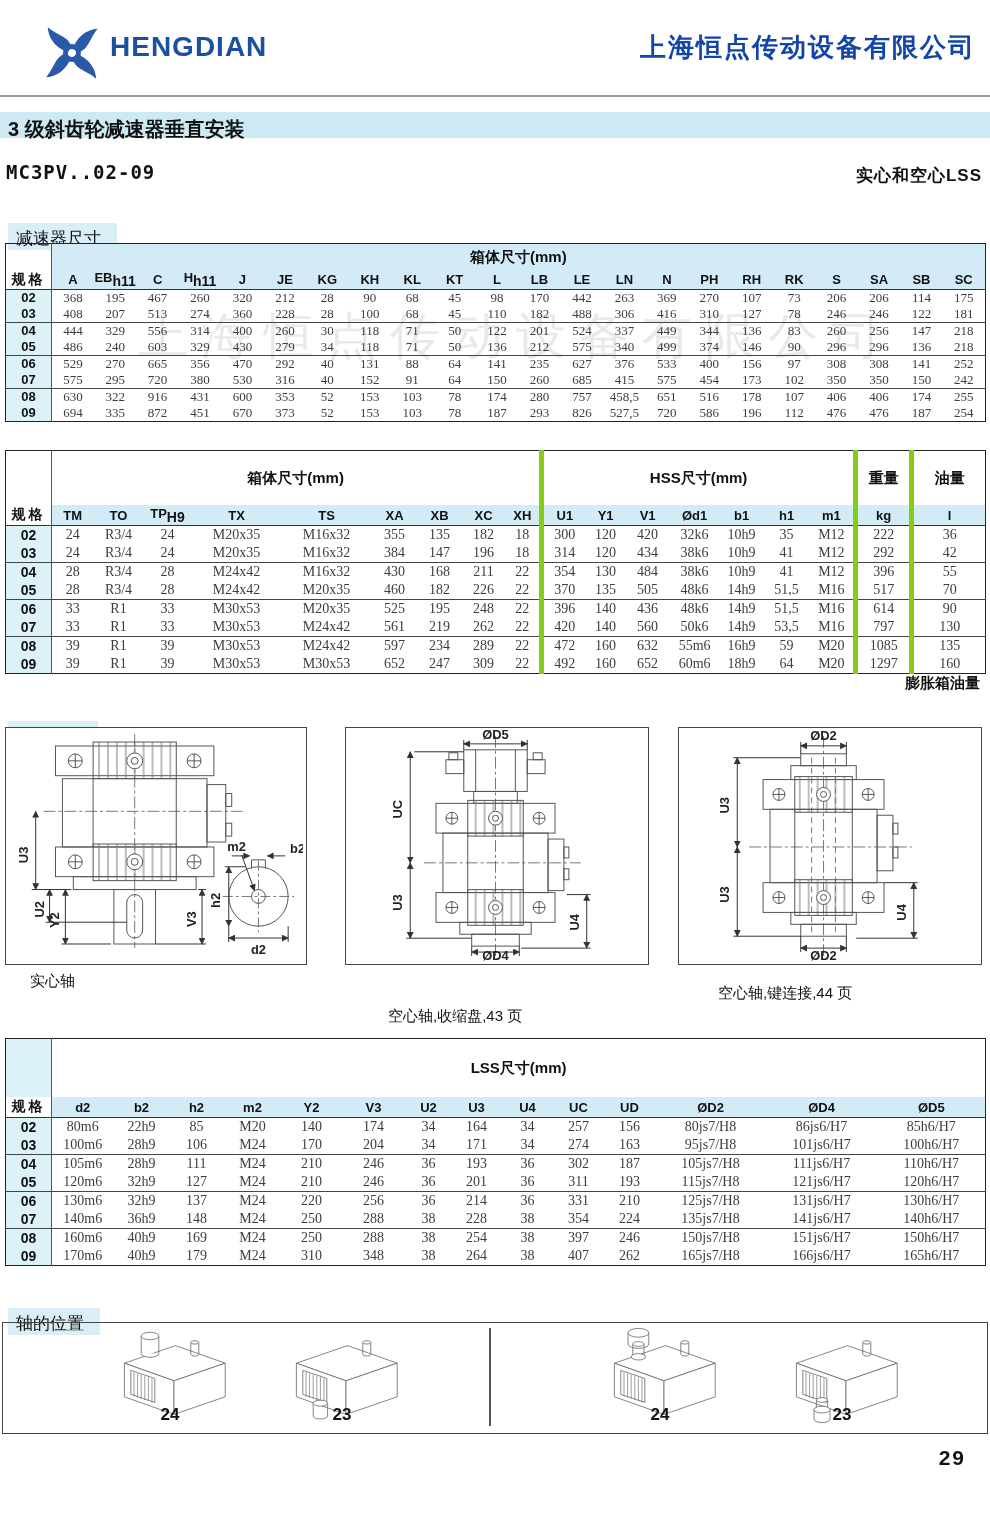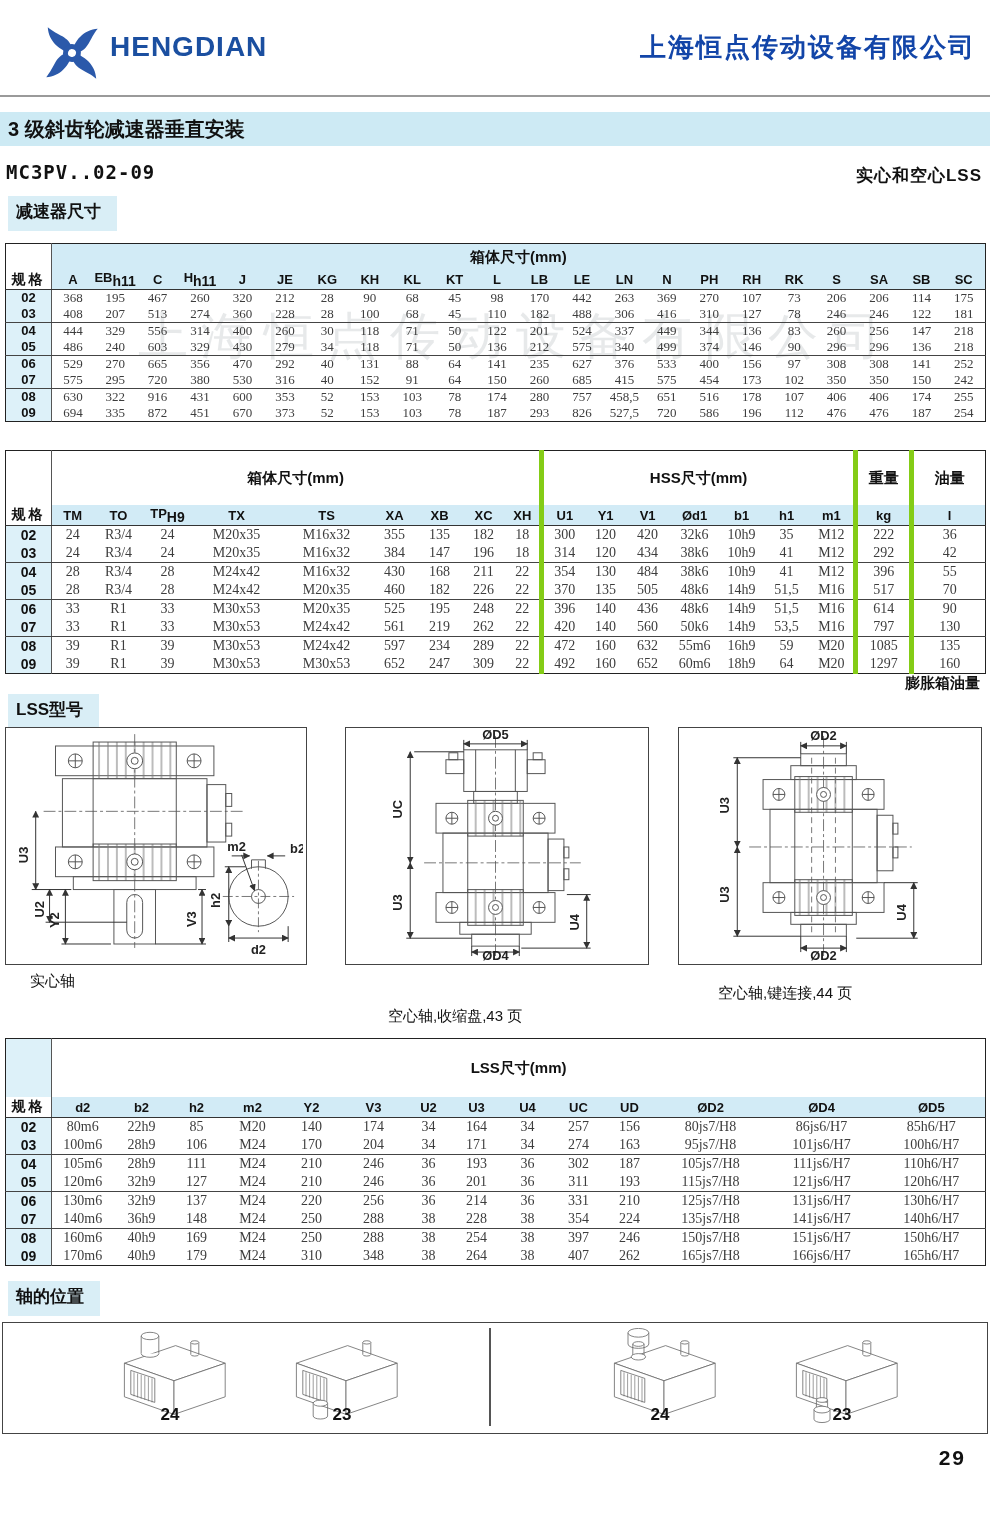--- a/index.html
+++ b/index.html
@@ -2,26 +2,26 @@
 <html><head>
 <meta charset="utf-8">
 <style>
   html,body{margin:0;padding:0;background:#e8e8e8;}
   .page{position:relative;width:990px;height:1513px;background:#fff;overflow:hidden;
         font-family:"Liberation Sans",sans-serif;color:#111;}
   
   .hdr-rule{position:absolute;left:0;top:95px;width:990px;height:2px;background:#9a9a9a;}
   .brand{position:absolute;left:110px;top:31px;font-size:28px;font-weight:bold;color:#1b4fa0;letter-spacing:1px;}
   .company{position:absolute;right:14px;top:30px;font-size:26px;font-weight:bold;color:#1245a8;letter-spacing:2px;}
-  .titlebar{position:absolute;left:0;top:112px;width:990px;height:34px;background:#cdeaf4;
+  .titlebar{position:absolute;left:0;top:112px;width:990px;height:26px;background:#cdeaf4;
             font-size:20px;font-weight:bold;line-height:34px;padding-left:8px;box-sizing:border-box;}
   .model{position:absolute;left:6px;top:161px;font-size:19px;font-weight:bold;
          font-family:"DejaVu Sans Mono","Liberation Mono",monospace;letter-spacing:1px;}
   .model-right{position:absolute;right:8px;top:164px;font-size:17px;font-weight:bold;letter-spacing:1px;}
-  .seclabel{position:absolute;background:#d9eef6;font-size:17px;font-weight:bold;padding:4px 16px 8px 8px;}
+  .seclabel{position:absolute;background:#d9eef6;font-size:17px;font-weight:normal;padding:4px 16px 0 8px;margin-top:27px;}
   #sec1{left:8px;top:196px;}
   #sec2{left:8px;top:694px;}
   #sec3{left:8px;top:1281px;}
   .watermark{position:absolute;left:138px;top:303px;font-size:50px;letter-spacing:13px;
              color:#8d969c;opacity:.20;white-space:nowrap;pointer-events:none;}
   
   table{border-collapse:collapse;table-layout:fixed;width:980px;border:1.5px solid #222;}
   #table1{position:absolute;left:5px;top:243px;}
   #table2{position:absolute;left:5px;top:450px;}
   #table3{position:absolute;left:5px;top:1038px;}

